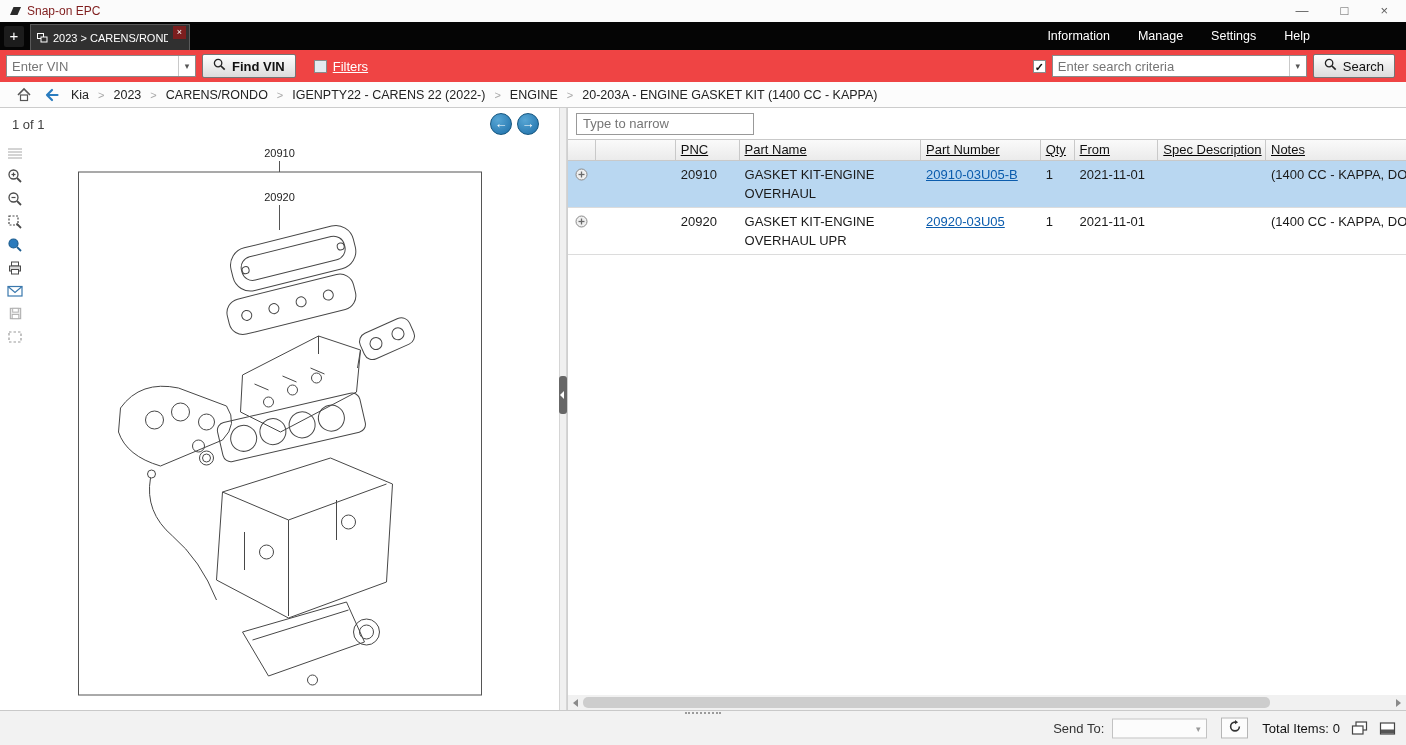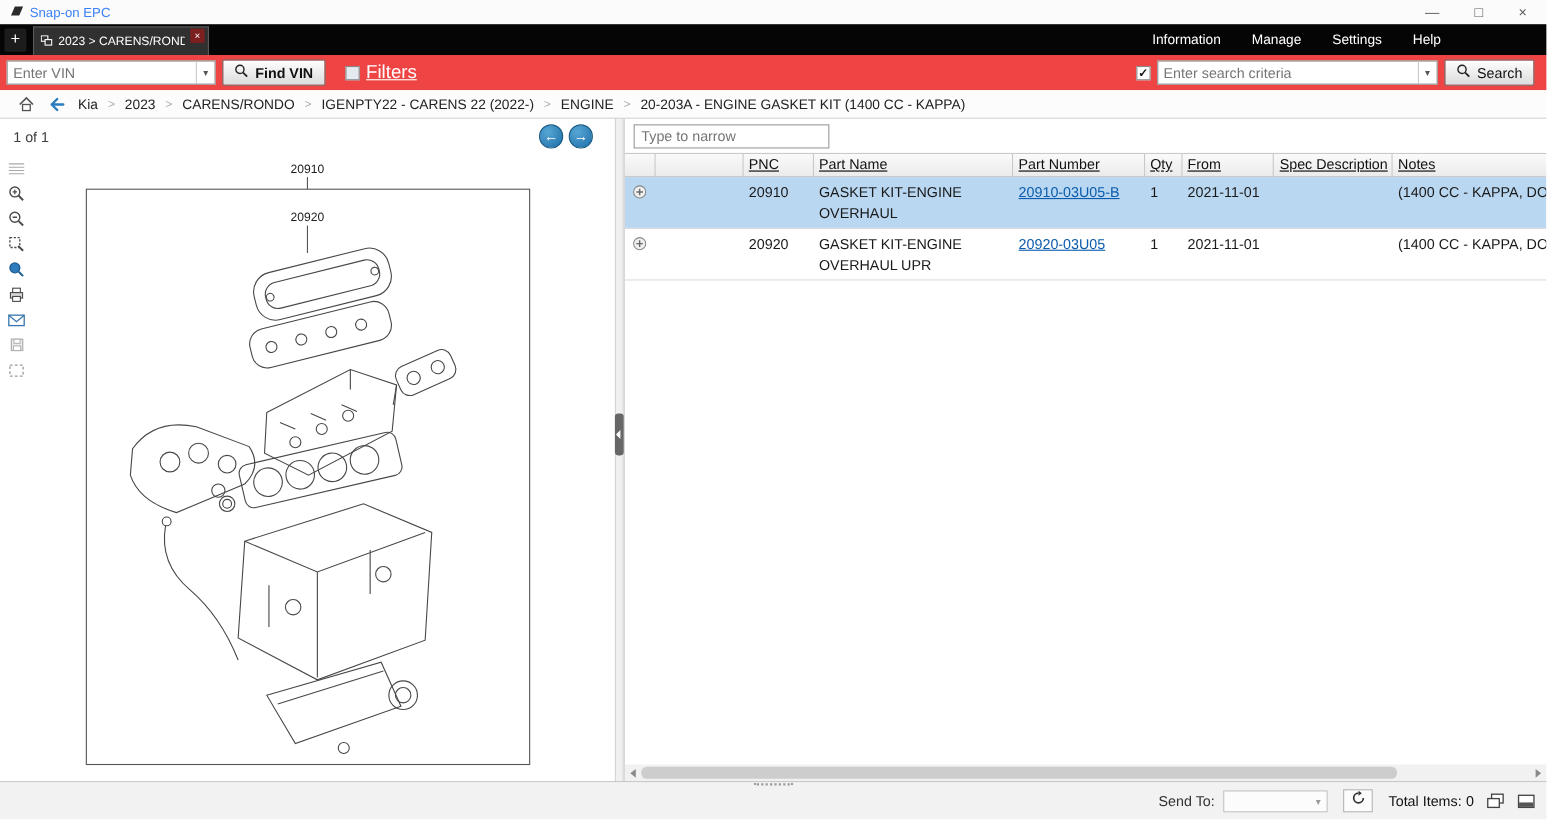--- a/index.html
+++ b/index.html
@@ -1,21 +1,21 @@
 <!DOCTYPE html>
 <html><head>
 <meta charset="utf-8">
 <style>
   * { margin:0; padding:0; box-sizing:border-box; }
   html,body { width:1406px; height:745px; overflow:hidden; background:#fff;
               font-family:"Liberation Sans", sans-serif; }
 
   
   .titlebar { height:22px; background:#fbfbfb; display:flex; align-items:center; padding:0 8px; }
-  .title-text { color:#3b82f6; font-size:12px; margin-left:5px; }
+  .title-text { color:#7f1d1d; font-size:12px; margin-left:5px; }
   .win-controls { margin-left:auto; display:flex; gap:32px; color:#5d5d5d; font-size:13px; padding-right:10px; }
   .win-btn { line-height:22px; cursor:default; }
 
   
   .tabbar { height:28px; background:#050505; display:flex; align-items:center; }
   .newtab { width:20px; height:21px; margin-left:4px; color:#fff; font-size:15px; text-align:center;
             line-height:20px; background:#1c1c1c; border-radius:2px; }
   .tab { margin-left:6px; height:26px; background:#303030; border:1px solid #5a5a5a; border-bottom:none;
          display:flex; align-items:center; padding:0 3px 0 6px; gap:5px; width:160px; margin-top:2px; }
   .tab-label { color:#fff; font-size:11px; white-space:nowrap; overflow:hidden; flex:1; }
@@ -30,21 +30,21 @@
   .combo input { border:none; outline:none; height:100%; flex:1; padding:0 5px; font-size:13px; font-family:inherit; min-width:0; background:transparent; }
   .combo .arrow { width:17px; text-align:center; color:#555; font-size:9px; border-left:1px solid #c9c9c9; line-height:20px; }
   .vin-combo { width:190px; }
   .criteria-combo { width:255px; }
   .btn { display:flex; align-items:center; gap:6px; background:linear-gradient(#fefefe,#dcdcdc);
          border:1px solid #757575; border-radius:2px; height:24px; padding:0 10px; font-size:13px; color:#111; }
   .find-vin { margin-left:6px;font-weight:bold; }
   .filters-group { margin-left:18px; display:flex; align-items:center; gap:6px; }
   .checkbox { width:13px; height:13px; border:1px solid #8a8a8a; background:#e4eaf0; }
   .checkbox.checked { background:#fff; font-size:11px; font-weight:bold; color:#111; line-height:12px; text-align:center; }
-  .filters-label { color:#fff; font-size:17px; text-decoration:underline; }
+  .filters-label { color:#fff; font-size:13px; text-decoration:underline; }
   .right-search { margin-left:auto; display:flex; align-items:center; gap:6px; padding-right:5px; }
 
   
   .crumbbar { height:26px; background:#fcfcfc; border-bottom:1px solid #ccc; display:flex; align-items:center;
               padding:0 10px; font-size:12.5px; color:#222; }
   .crumb-item { margin:0 5px; white-space:nowrap; }
   .crumb-sep { color:#a8a8a8; font-size:11px; margin:0 4px; }
   .crumb-icon { margin:0 6px; display:flex; align-items:center; }
 
   

